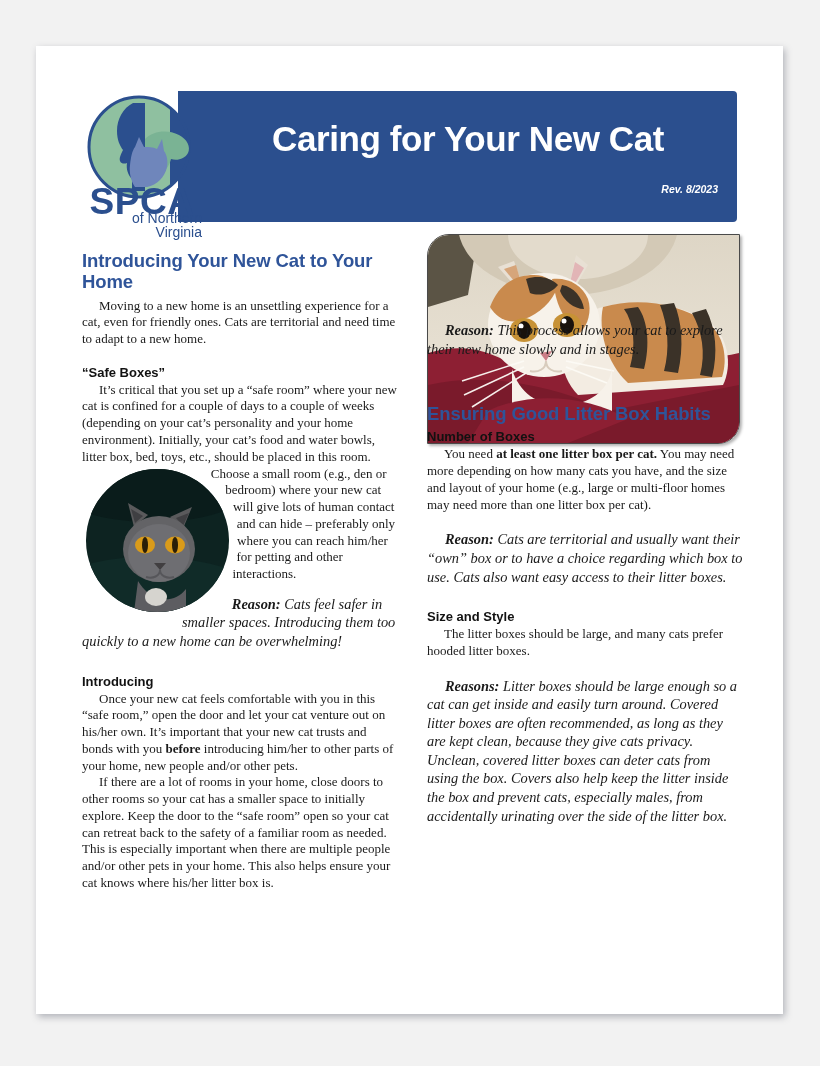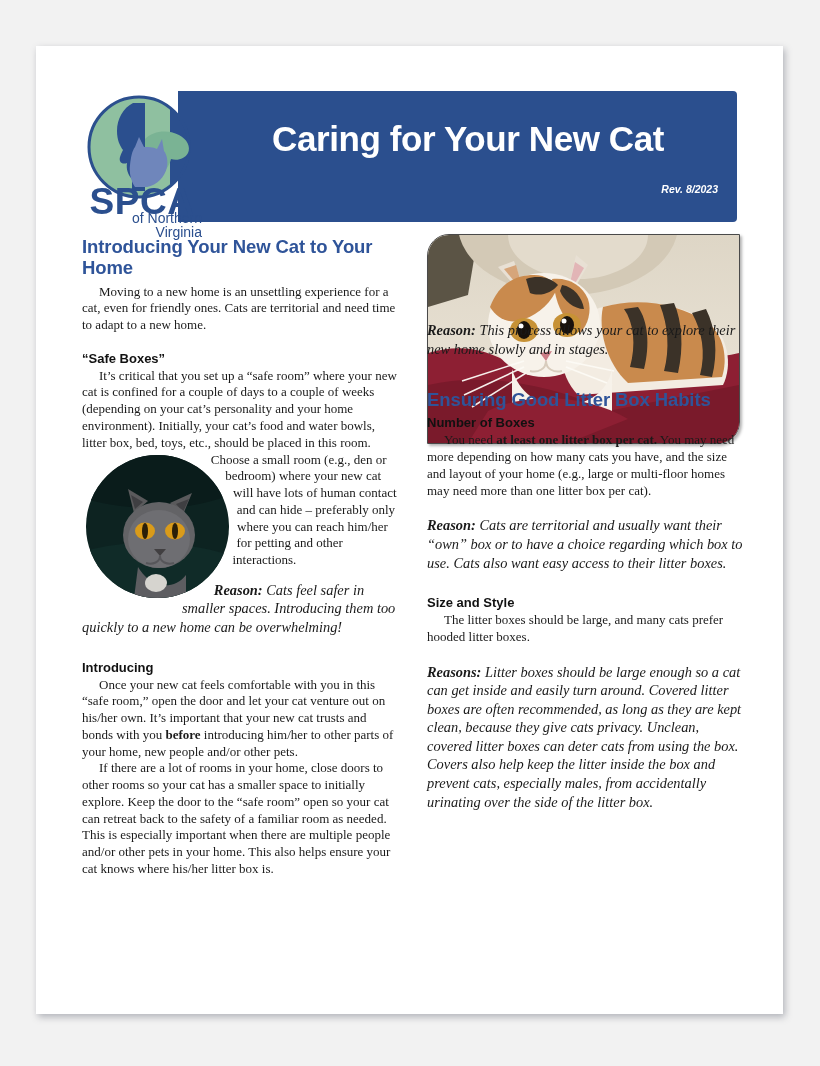--- a/index.html
+++ b/index.html
@@ -144,21 +144,21 @@
     width: 318px;
   }
   .col-left  { left: 46px; }
   .col-right { left: 391px; }
 
   h2.section {
     font-family: "Liberation Sans", sans-serif;
     font-weight: bold;
     font-size: 18.5px;
     color: #2f5499;
-    margin: 0 0 5px 0;
+    margin: 14px 0 5px 0;
     line-height: 1.15;
     letter-spacing: -0.1px;
   }
   h3.subsection {
     font-family: "Liberation Sans", sans-serif;
     font-weight: bold;
     font-size: 13px;
     color: #111111;
     margin: 0;
     line-height: 1.3;
@@ -178,20 +178,21 @@
     font-style: italic;
     font-size: 14.4px;
     color: #1a1a1a;
     line-height: 1.29;
     margin: 0;
     text-indent: 0;
   }
   p.reason b {
     font-weight: bold;
     font-style: italic;
+    padding-left: 18px;
   }
   .gap-sm { height: 12px; }
   .gap-md { height: 17px; }
   .gap-lg { height: 23px; }
   .gap-xl { height: 31px; }
 
   
   .photo-main {
     position: absolute;
     left: 391px;
@@ -342,21 +343,21 @@
           <ellipse cx="89" cy="76" rx="3" ry="8" fill="#2a1f08"></ellipse>
 
           <path d="M68 94 L80 94 L74 101 Z" fill="#413f41"></path>
           <path d="M74 101 C74 107 67 110 60 108" stroke="#56565a" stroke-width="2" fill="none"></path>
           <path d="M74 101 C74 107 81 110 88 108" stroke="#56565a" stroke-width="2" fill="none"></path>
 
           <path d="M52 112 C58 122 66 128 74 130 C84 132 94 128 100 120 L100 143 L48 143 Z" fill="#5d5d61"></path>
           <ellipse cx="70" cy="128" rx="11" ry="9" fill="#d6d4cf"></ellipse>
         </svg>
       </div>
-      <p class="body noindent">Choose a small room (e.g., den or bedroom) where your new cat will have lots of human contact and can hide – preferably only where you can reach him/her for petting and other interactions.</p>
+      <p class="body noindent">Choose a small room (e.g., den or bedroom) where your new cat will give lots of human contact and can hide – preferably only where you can reach him/her for petting and other interactions.</p>
       <div class="gap-sm"></div>
       <p class="reason"><b>Reason:</b><span> Cats feel safer in smaller spaces. Introducing them too quickly to a new home can be overwhelming!</span></p>
     </div>
 
     <div style="clear:both"></div>
     <div class="gap-lg"></div>
 
     <h3 class="subsection">Introducing</h3>
     <p class="body"><span>Once your new cat feels comfortable with you in this “safe room,” open the door and let your cat venture out on his/her own. It’s important that your new cat trusts and bonds with you </span><b>before</b><span> introducing him/her to other parts of your home, new people and/or other pets.</span></p>
     <p class="body">If there are a lot of rooms in your home, close doors to other rooms so your cat has a smaller space to initially explore. Keep the door to the “safe room” open so your cat can retreat back to the safety of a familiar room as needed. This is especially important when there are multiple people and/or other pets in your home. This also helps ensure your cat knows where his/her litter box is.</p>

